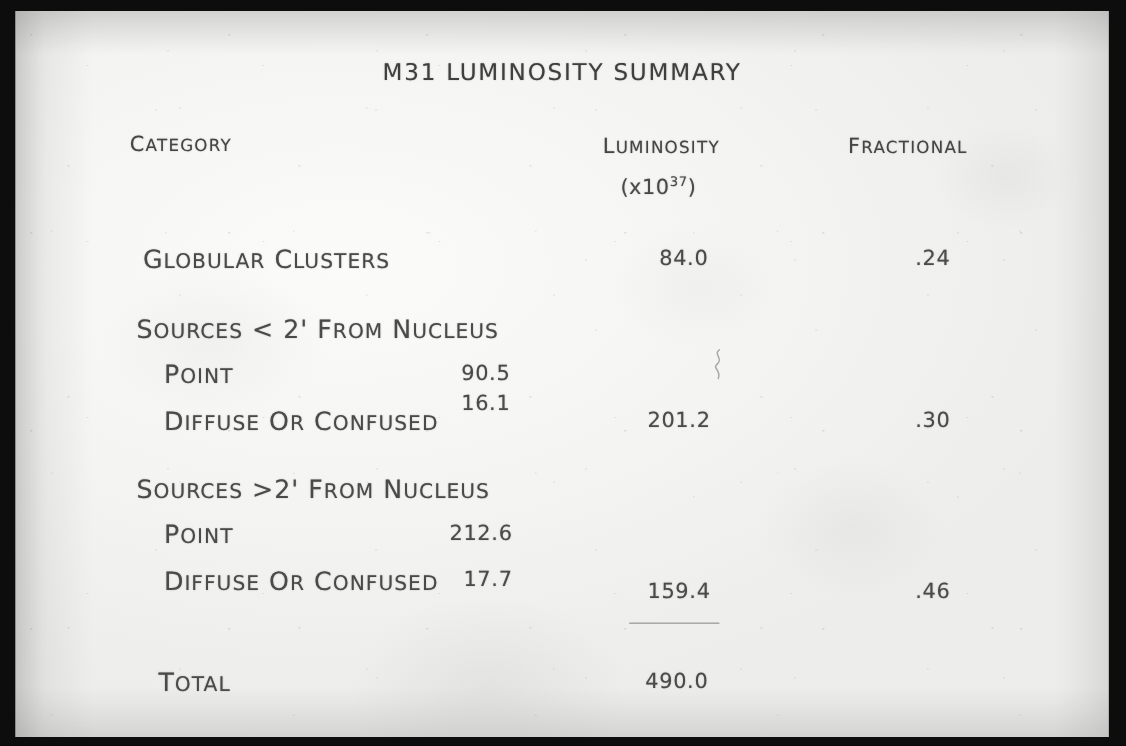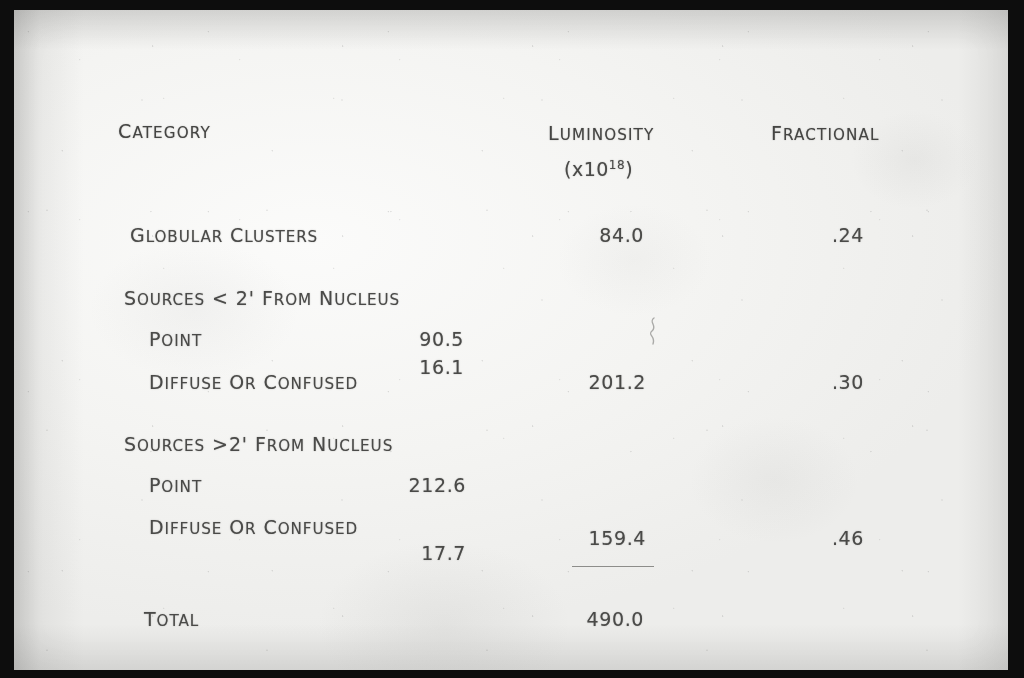--- a/index.html
+++ b/index.html
@@ -80,21 +80,21 @@
     color: #3f3f3d;
   }
 
   .hdr {
     font-size: 19px;
     letter-spacing: 1.1px;
     color: #454543;
   }
 
   .row-label {
-    font-size: 19px;
+    font-size: 23px;
     letter-spacing: 0.9px;
   }
   .num {
     font-size: 19px;
     letter-spacing: 0.6px;
     text-align: right;
   }
 
   .sup {
     font-size: 12px;
@@ -144,26 +144,27 @@
 
 <div id="slide">
   <div id="card">
 
     <div class="wash left"></div>
     <div class="wash top"></div>
     <div class="wash bottom"></div>
     <div class="wash right"></div>
     <div class="wash blotch"></div>
 
+    <div id="title" class="txt">M31 LUMINOSITY SUMMARY</div>
 
     <div class="txt hdr" style="left:104px; top:110px;"><span style="font-size:1em">C</span><span style="font-size:0.80em">A</span><span style="font-size:0.80em">T</span><span style="font-size:0.80em">E</span><span style="font-size:0.80em">G</span><span style="font-size:0.80em">O</span><span style="font-size:0.80em">R</span><span style="font-size:0.80em">Y</span></div>
     <div class="txt hdr" style="left:534px; top:112px;"><span style="font-size:1em">L</span><span style="font-size:0.80em">U</span><span style="font-size:0.80em">M</span><span style="font-size:0.80em">I</span><span style="font-size:0.80em">N</span><span style="font-size:0.80em">O</span><span style="font-size:0.80em">S</span><span style="font-size:0.80em">I</span><span style="font-size:0.80em">T</span><span style="font-size:0.80em">Y</span></div>
     <div class="txt hdr" style="left:757px; top:112px;"><span style="font-size:1em">F</span><span style="font-size:0.80em">R</span><span style="font-size:0.80em">A</span><span style="font-size:0.80em">C</span><span style="font-size:0.80em">T</span><span style="font-size:0.80em">I</span><span style="font-size:0.80em">O</span><span style="font-size:0.80em">N</span><span style="font-size:0.80em">A</span><span style="font-size:0.80em">L</span></div>
 
-    <div class="txt" style="left:550px; top:148px; font-size:19px;"><span>(x10</span><span class="sup">18</span><span>)</span></div>
+    <div class="txt" style="left:550px; top:148px; font-size:19px;"><span>(x10</span><span class="sup">37</span><span>)</span></div>
 
     <div class="txt row-label" style="left:116px; top:214px;"><span style="font-size:1em">G</span><span style="font-size:0.80em">L</span><span style="font-size:0.80em">O</span><span style="font-size:0.80em">B</span><span style="font-size:0.80em">U</span><span style="font-size:0.80em">L</span><span style="font-size:0.80em">A</span><span style="font-size:0.80em">R</span> <span style="font-size:1em">C</span><span style="font-size:0.80em">L</span><span style="font-size:0.80em">U</span><span style="font-size:0.80em">S</span><span style="font-size:0.80em">T</span><span style="font-size:0.80em">E</span><span style="font-size:0.80em">R</span><span style="font-size:0.80em">S</span></div>
     <div class="txt num" style="left:520px; top:214px; width:110px;">84.0</div>
     <div class="txt num" style="left:760px; top:214px; width:90px;">.24</div>
 
     <div class="txt row-label" style="left:110px; top:277px;"><span style="font-size:1em">S</span><span style="font-size:0.80em">O</span><span style="font-size:0.80em">U</span><span style="font-size:0.80em">R</span><span style="font-size:0.80em">C</span><span style="font-size:0.80em">E</span><span style="font-size:0.80em">S</span> &lt; 2' <span style="font-size:1em">F</span><span style="font-size:0.80em">R</span><span style="font-size:0.80em">O</span><span style="font-size:0.80em">M</span> <span style="font-size:1em">N</span><span style="font-size:0.80em">U</span><span style="font-size:0.80em">C</span><span style="font-size:0.80em">L</span><span style="font-size:0.80em">E</span><span style="font-size:0.80em">U</span><span style="font-size:0.80em">S</span></div>
 
     <div class="txt row-label" style="left:135px; top:318px;"><span style="font-size:1em">P</span><span style="font-size:0.80em">O</span><span style="font-size:0.80em">I</span><span style="font-size:0.80em">N</span><span style="font-size:0.80em">T</span></div>
     <div class="txt num" style="left:350px; top:318px; width:100px;">90.5</div>
 
@@ -171,21 +172,21 @@
     <div class="txt num" style="left:350px; top:346px; width:100px;">16.1</div>
     <div class="txt num" style="left:520px; top:361px; width:112px;">201.2</div>
     <div class="txt num" style="left:760px; top:361px; width:90px;">.30</div>
 
     <div class="txt row-label" style="left:110px; top:423px;"><span style="font-size:1em">S</span><span style="font-size:0.80em">O</span><span style="font-size:0.80em">U</span><span style="font-size:0.80em">R</span><span style="font-size:0.80em">C</span><span style="font-size:0.80em">E</span><span style="font-size:0.80em">S</span> &gt;2' <span style="font-size:1em">F</span><span style="font-size:0.80em">R</span><span style="font-size:0.80em">O</span><span style="font-size:0.80em">M</span> <span style="font-size:1em">N</span><span style="font-size:0.80em">U</span><span style="font-size:0.80em">C</span><span style="font-size:0.80em">L</span><span style="font-size:0.80em">E</span><span style="font-size:0.80em">U</span><span style="font-size:0.80em">S</span></div>
 
     <div class="txt row-label" style="left:135px; top:464px;"><span style="font-size:1em">P</span><span style="font-size:0.80em">O</span><span style="font-size:0.80em">I</span><span style="font-size:0.80em">N</span><span style="font-size:0.80em">T</span></div>
     <div class="txt num" style="left:350px; top:464px; width:102px;">212.6</div>
 
     <div class="txt row-label" style="left:135px; top:506px;"><span style="font-size:1em">D</span><span style="font-size:0.80em">I</span><span style="font-size:0.80em">F</span><span style="font-size:0.80em">F</span><span style="font-size:0.80em">U</span><span style="font-size:0.80em">S</span><span style="font-size:0.80em">E</span> <span style="font-size:1em">O</span><span style="font-size:0.80em">R</span> <span style="font-size:1em">C</span><span style="font-size:0.80em">O</span><span style="font-size:0.80em">N</span><span style="font-size:0.80em">F</span><span style="font-size:0.80em">U</span><span style="font-size:0.80em">S</span><span style="font-size:0.80em">E</span><span style="font-size:0.80em">D</span></div>
-    <div class="txt num" style="left:350px; top:532px; width:102px;">17.7</div>
+    <div class="txt num" style="left:350px; top:506px; width:102px;">17.7</div>
     <div class="txt num" style="left:520px; top:517px; width:112px;">159.4</div>
     <div class="txt num" style="left:760px; top:517px; width:90px;">.46</div>
 
     <div id="sumrule"></div>
 
     <div class="txt row-label" style="left:130px; top:598px;"><span style="font-size:1em">T</span><span style="font-size:0.80em">O</span><span style="font-size:0.80em">T</span><span style="font-size:0.80em">A</span><span style="font-size:0.80em">L</span></div>
     <div class="txt num" style="left:518px; top:598px; width:112px;">490.0</div>
 
     <svg id="stray" viewBox="0 0 26 30">
       <path d="M14 2 C8 6, 18 10, 12 15 C7 19, 16 20, 13 28" stroke="#6e6e6c" stroke-width="1.4" fill="none" stroke-linecap="round"></path>

